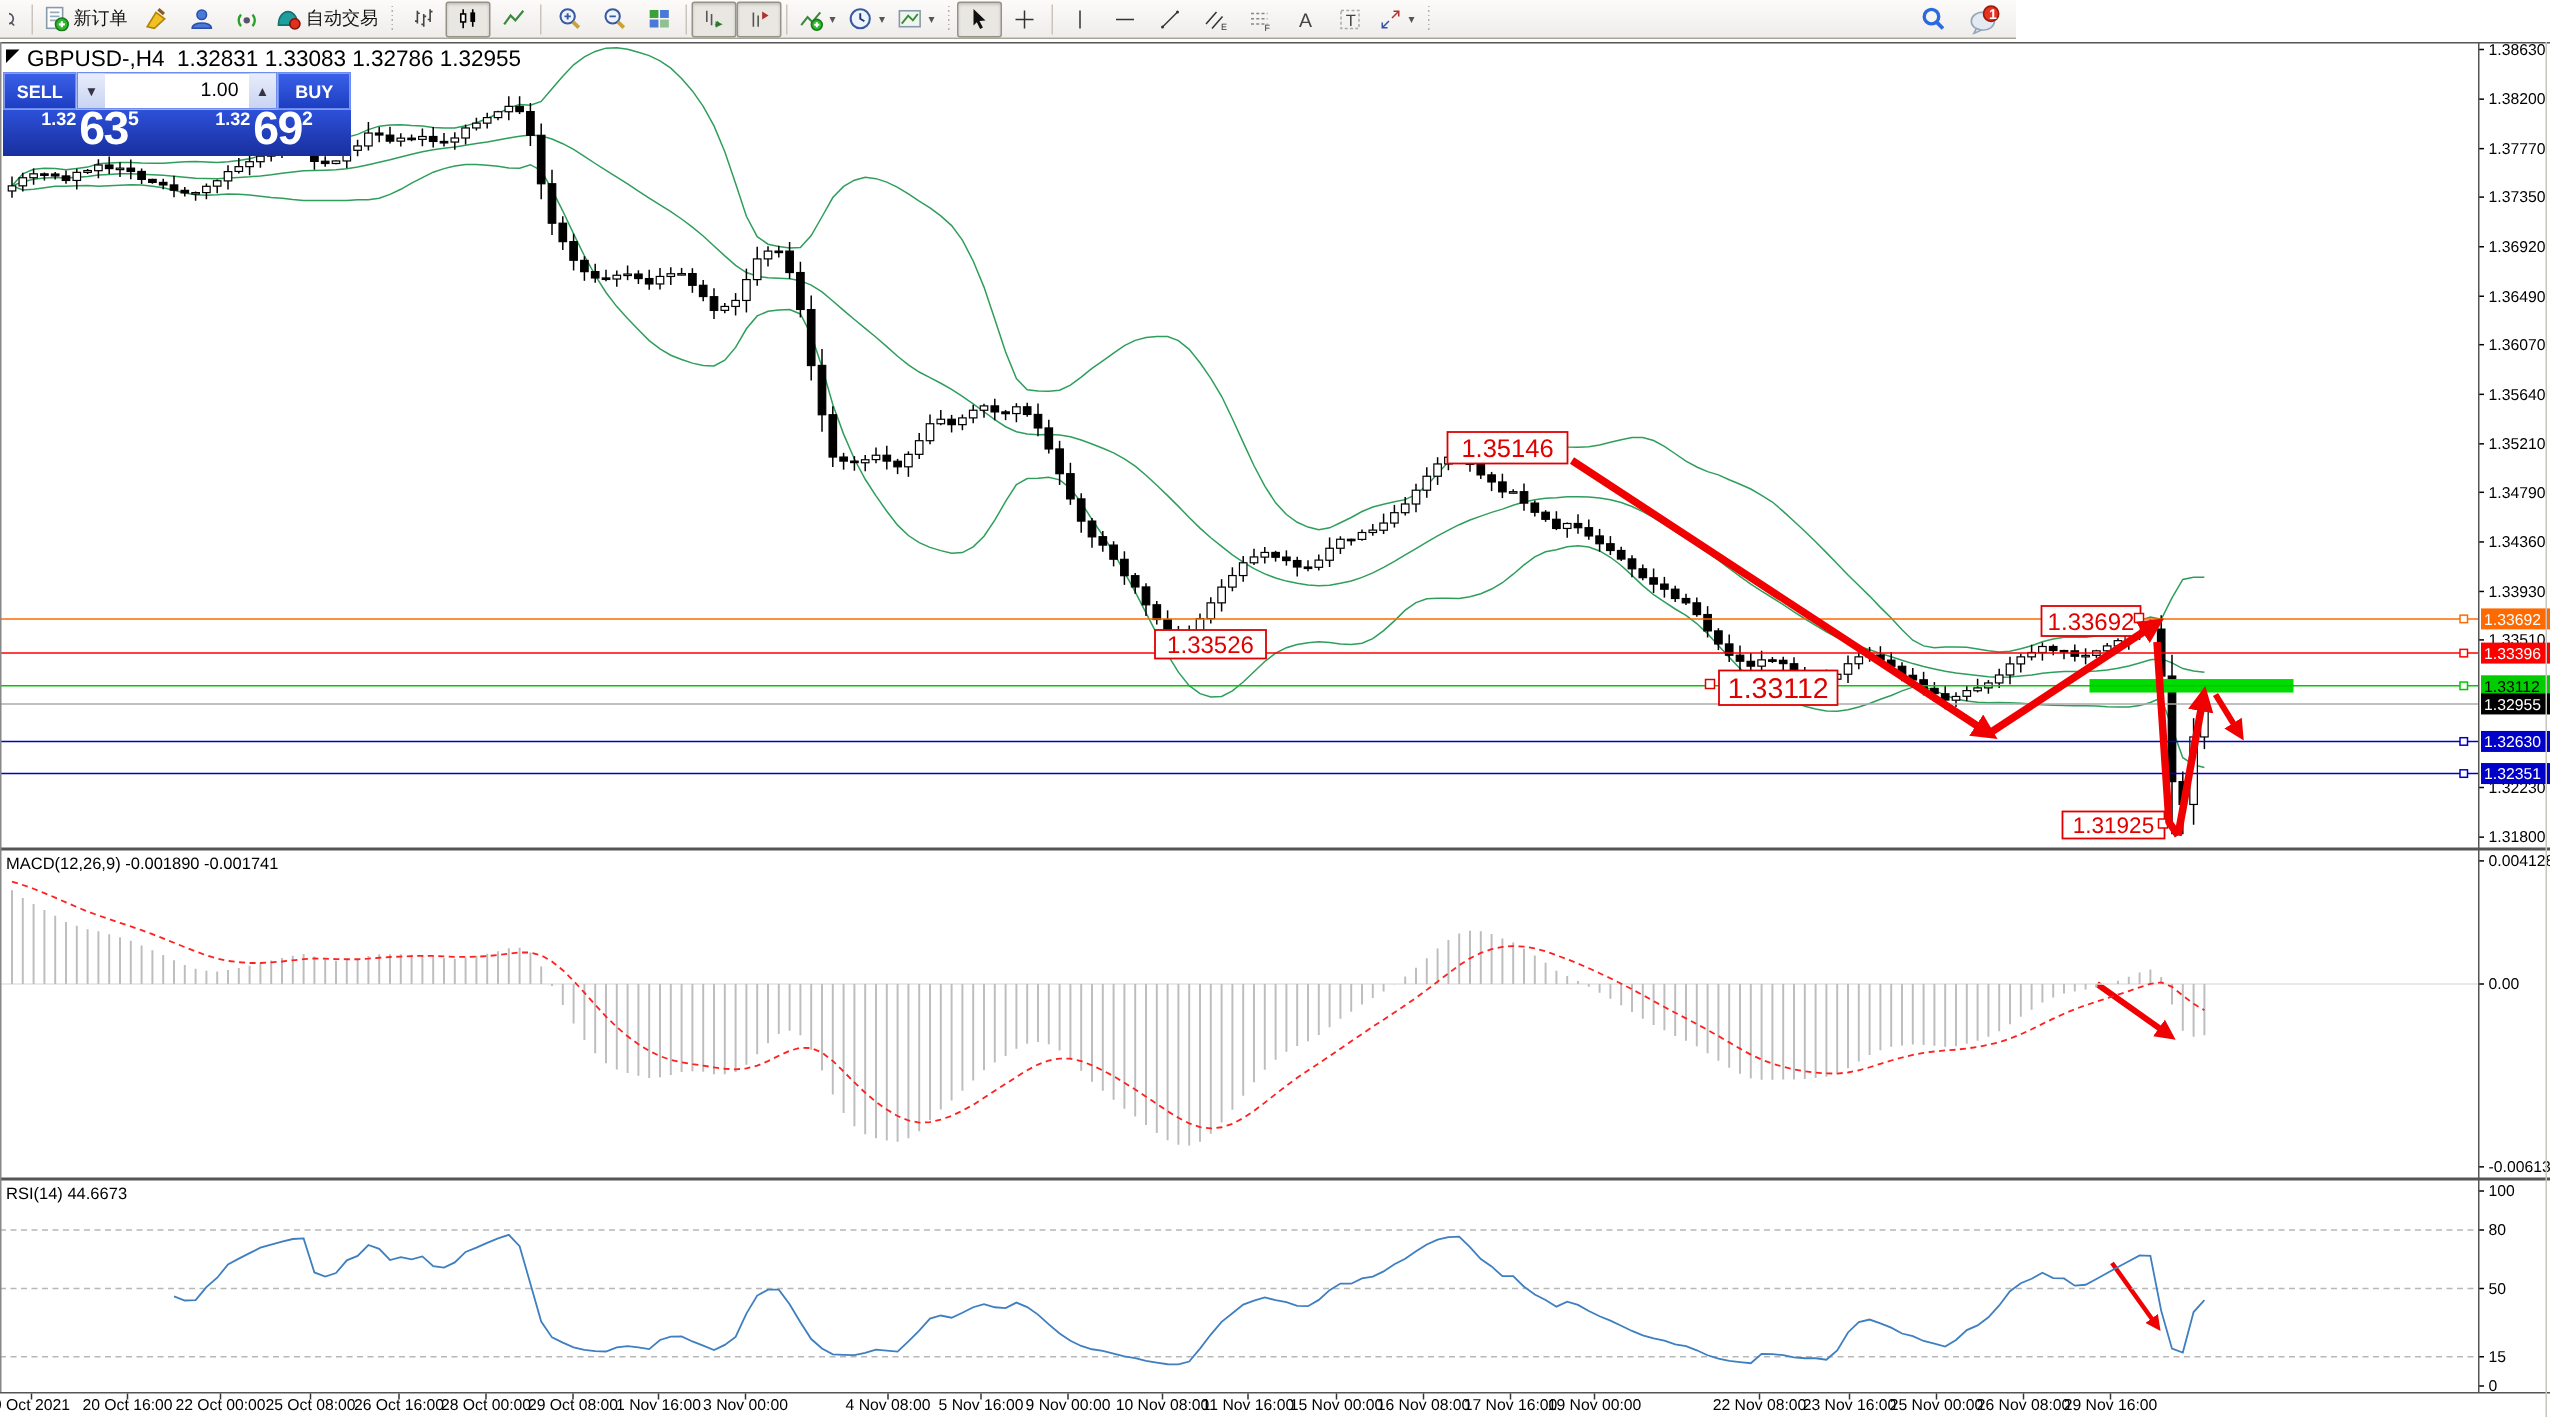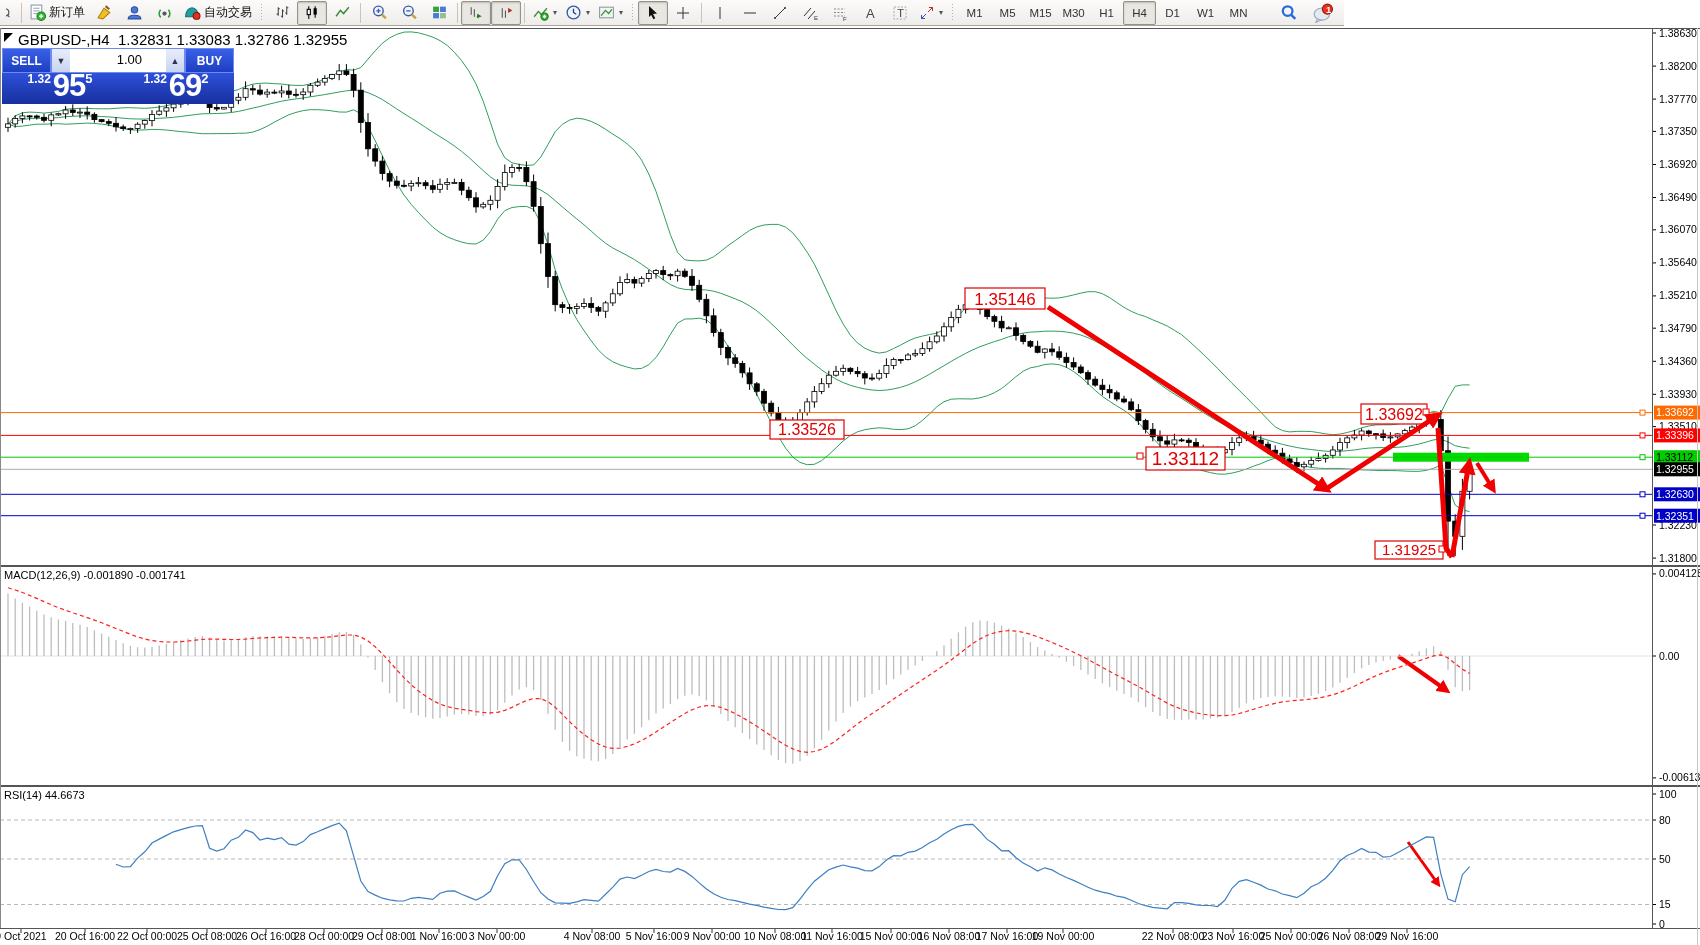--- a/index.html
+++ b/index.html
@@ -20,21 +20,21 @@
   
   #sym-tri{position:absolute;left:4px;top:33px;width:0;height:0;border-top:9px solid #000;border-right:9px solid transparent;z-index:6;}
   #title{position:absolute;left:18px;top:31px;font-size:15px;color:#000;z-index:6;white-space:nowrap;}
   
   #ocp{position:absolute;left:2px;top:48px;width:232px;z-index:7;font-family:"Liberation Sans",sans-serif;}
   #ocp .row1{display:flex;height:25px;}
   .ocp-btn{width:47px;background:linear-gradient(#3a61e8,#1d3ec2);color:#fff;font-size:12px;font-weight:bold;
     border:1px solid #6e8cf0;display:flex;align-items:center;justify-content:center;}
   .volwrap{flex:1;display:flex;border:1px solid #6e8cf0;background:#fff;}
   .vol-btn{width:18px;background:linear-gradient(#e8edfb,#c9d4f2);color:#334;display:flex;align-items:center;justify-content:center;font-size:9px;}
-  .vol-val{flex:1;text-align:right;padding-right:24px;font-size:13px;line-height:22px;color:#000;}
+  .vol-val{flex:1;text-align:right;padding-right:7px;font-size:13px;line-height:22px;color:#000;}
   #ocp .row2{display:flex;height:31px;background:linear-gradient(#2d51da,#182f9e);color:#fff;}
   .price{flex:1;display:flex;align-items:flex-start;justify-content:center;padding-bottom:2px;}
   .p-small{font-size:12px;font-weight:bold;line-height:12px;margin-bottom:3px;}
   .p-big{font-size:31px;font-weight:bold;line-height:25px;margin-left:2px;letter-spacing:-1px;}
   .p-sup{font-size:13px;font-weight:bold;line-height:12px;margin-bottom:10px;}
   svg text{font-family:"Liberation Sans",sans-serif;}
   .icon{display:block;}
 </style>
 </head>
 <body>
@@ -219,31 +219,20 @@
         </svg>
     </div>
     <div class="tb-btn">
       <svg class="icon" width="16" height="16" viewBox="0 0 16 16">
           <path d="M9 7l4.5-4.5M13.5 6V2.5H10" stroke="#b03030" fill="none"></path>
           <path d="M7 9l-4.5 4.5M2.5 10v3.5H6" stroke="#3050b0" fill="none"></path>
         </svg>
       <span class="caret">▾</span>
     </div>
     <div class="tb-grip"></div>
-    <div id="tf-group" style="display:flex;align-items:center">
-        <div class="tb-btn tf">M1</div>
-        <div class="tb-btn tf">M5</div>
-        <div class="tb-btn tf">M15</div>
-        <div class="tb-btn tf">M30</div>
-        <div class="tb-btn tf">H1</div>
-        <div class="tb-btn tf pressed">H4</div>
-        <div class="tb-btn tf">D1</div>
-        <div class="tb-btn tf">W1</div>
-        <div class="tb-btn tf">MN</div>
-      </div>
     <div id="tb-right">
       <div class="tb-btn">
         <svg class="icon" width="18" height="18" viewBox="0 0 16 16">
             <circle cx="6.8" cy="6.3" r="4.3" fill="none" stroke="#2a6ae0" stroke-width="2"></circle>
             <line x1="10" y1="9.7" x2="13.6" y2="13.3" stroke="#2a6ae0" stroke-width="2.2"></line>
           </svg>
       </div>
       <div class="tb-btn">
         <svg class="icon" width="22" height="20" viewBox="0 0 20 18">
           <ellipse cx="9" cy="10" rx="7" ry="5.5" fill="#e4eaf2" stroke="#98a8b8"></ellipse>
@@ -1067,21 +1056,21 @@
       <div class="volwrap">
         <div class="vol-btn">▼</div>
         <div class="vol-val">1.00</div>
         <div class="vol-btn">▲</div>
       </div>
       <div class="ocp-btn">BUY</div>
     </div>
     <div class="row2">
       <div class="price">
         <span class="p-small">1.32</span>
-        <span class="p-big">95</span>
+        <span class="p-big">63</span>
         <span class="p-sup">5</span>
       </div>
       <div class="price">
         <span class="p-small">1.32</span>
         <span class="p-big">69</span>
         <span class="p-sup">2</span>
       </div>
     </div>
   </div>
 </div>

